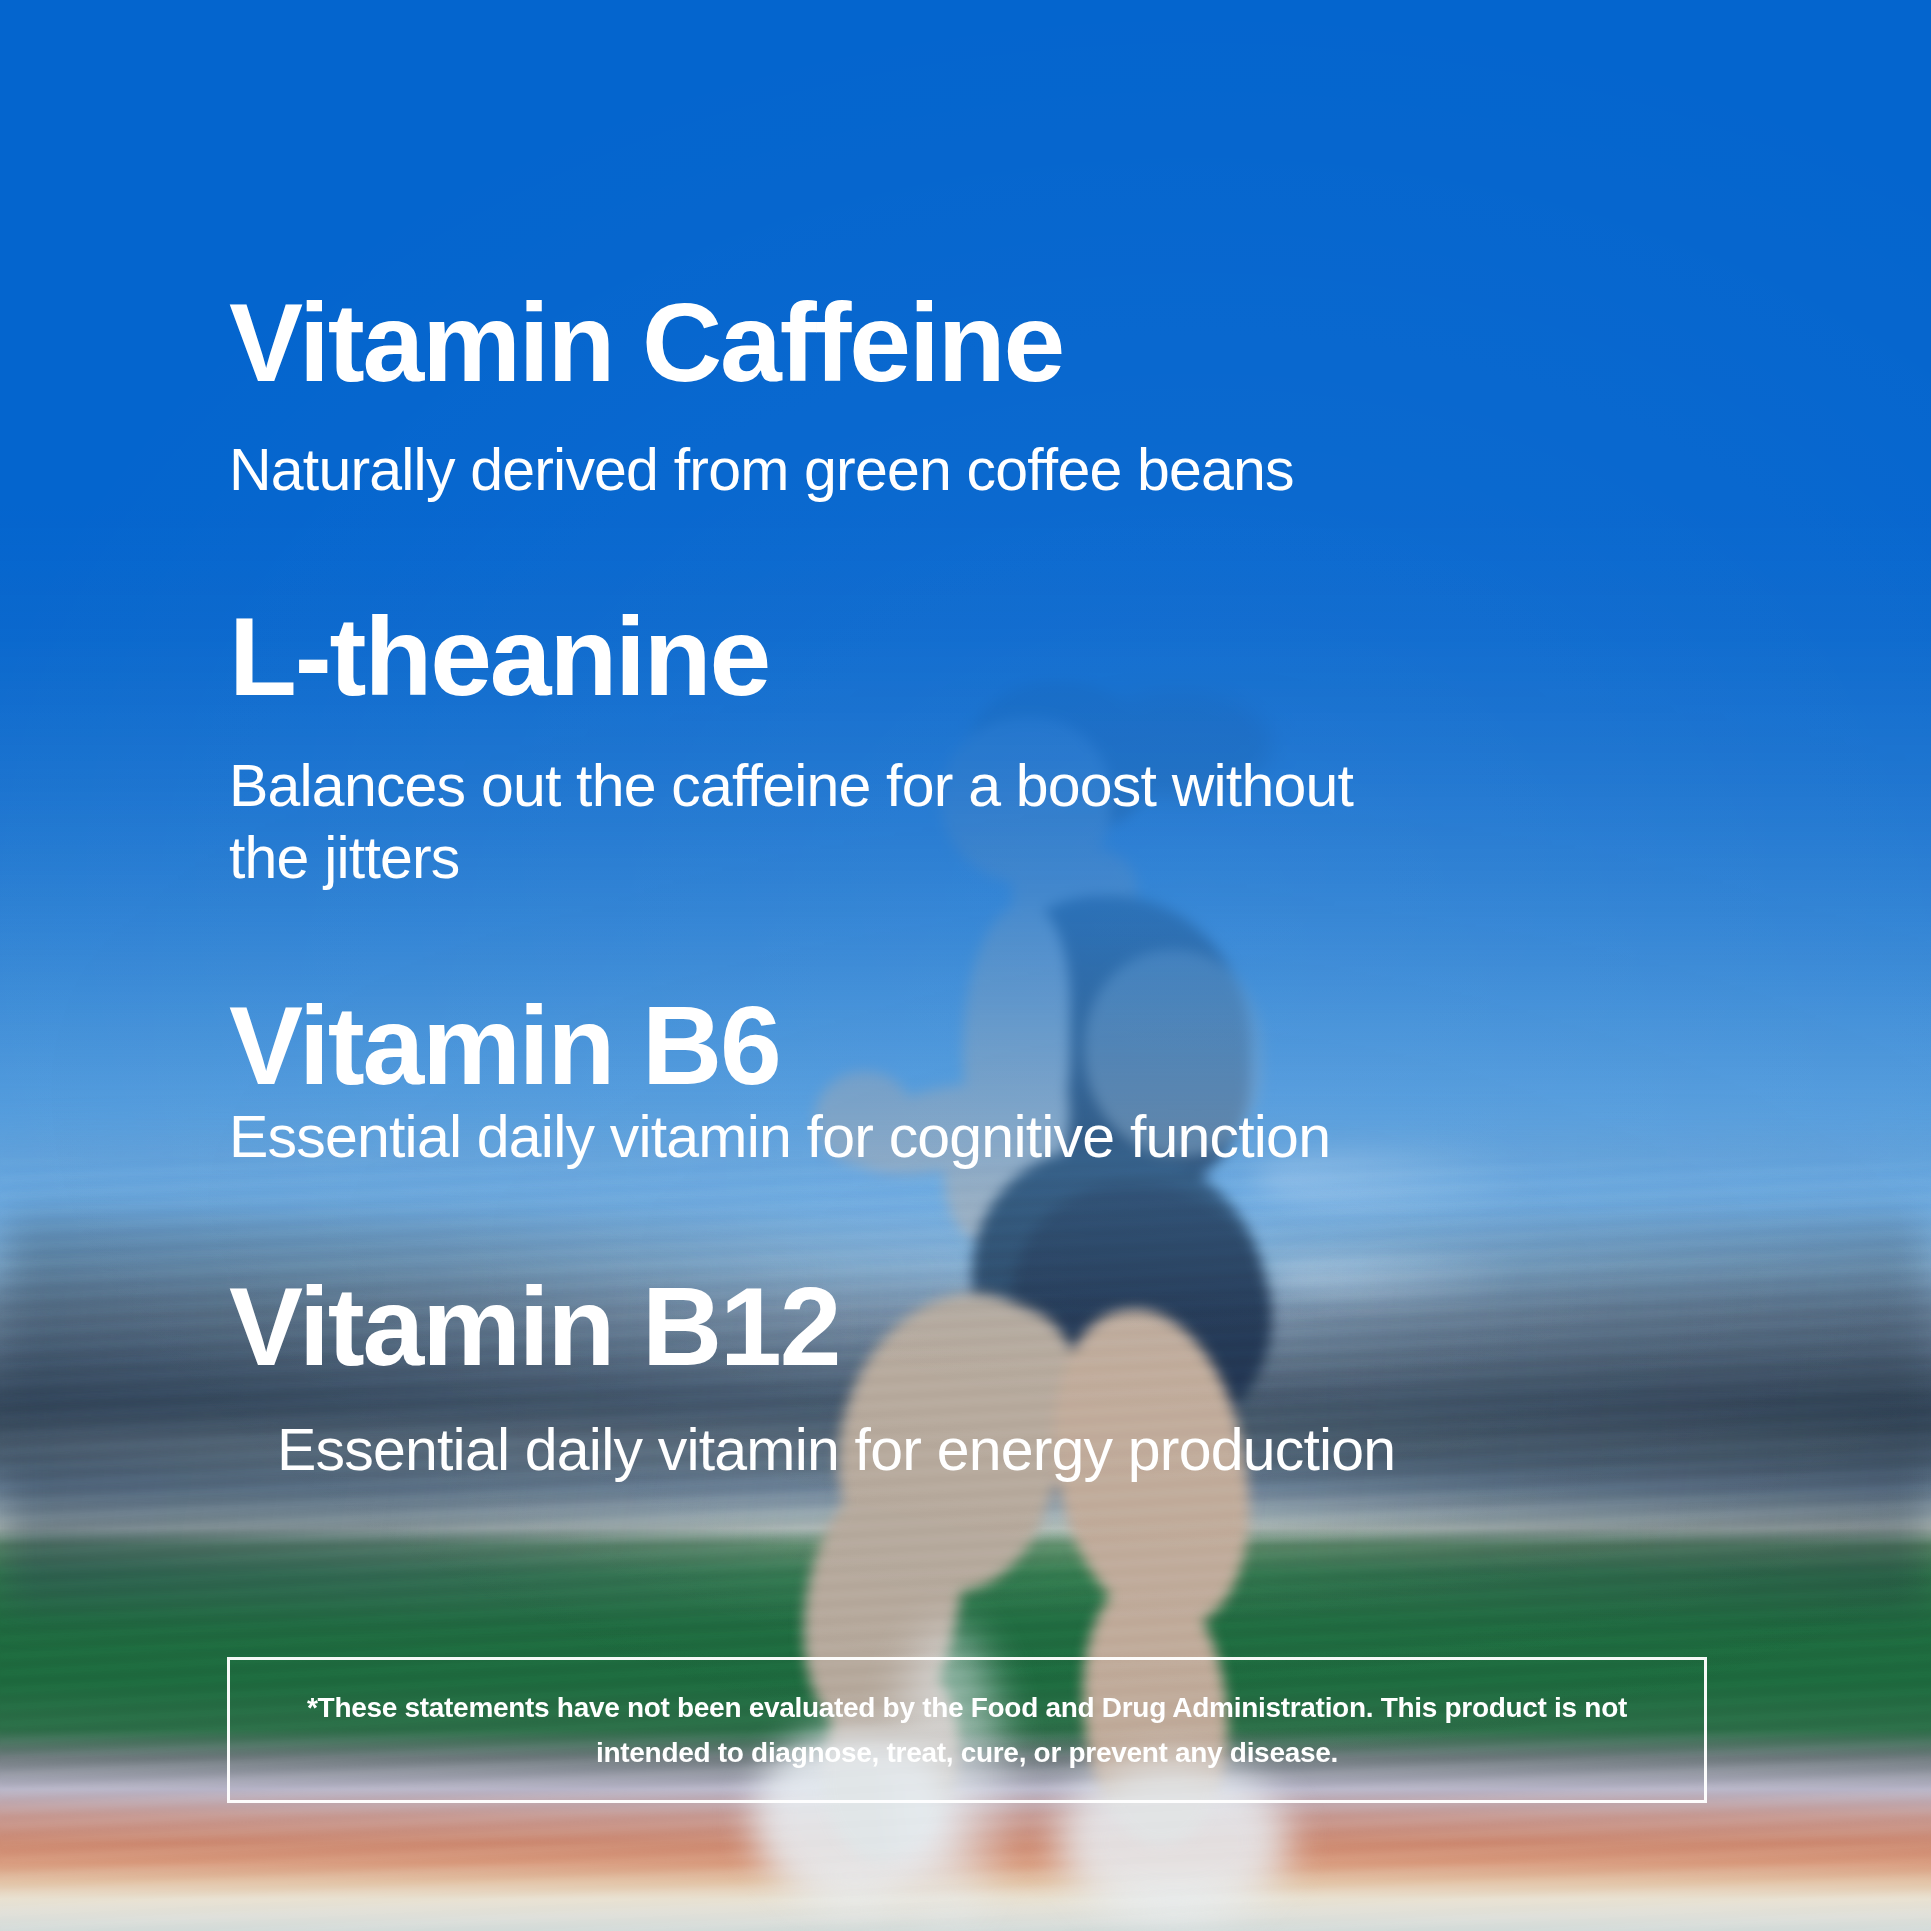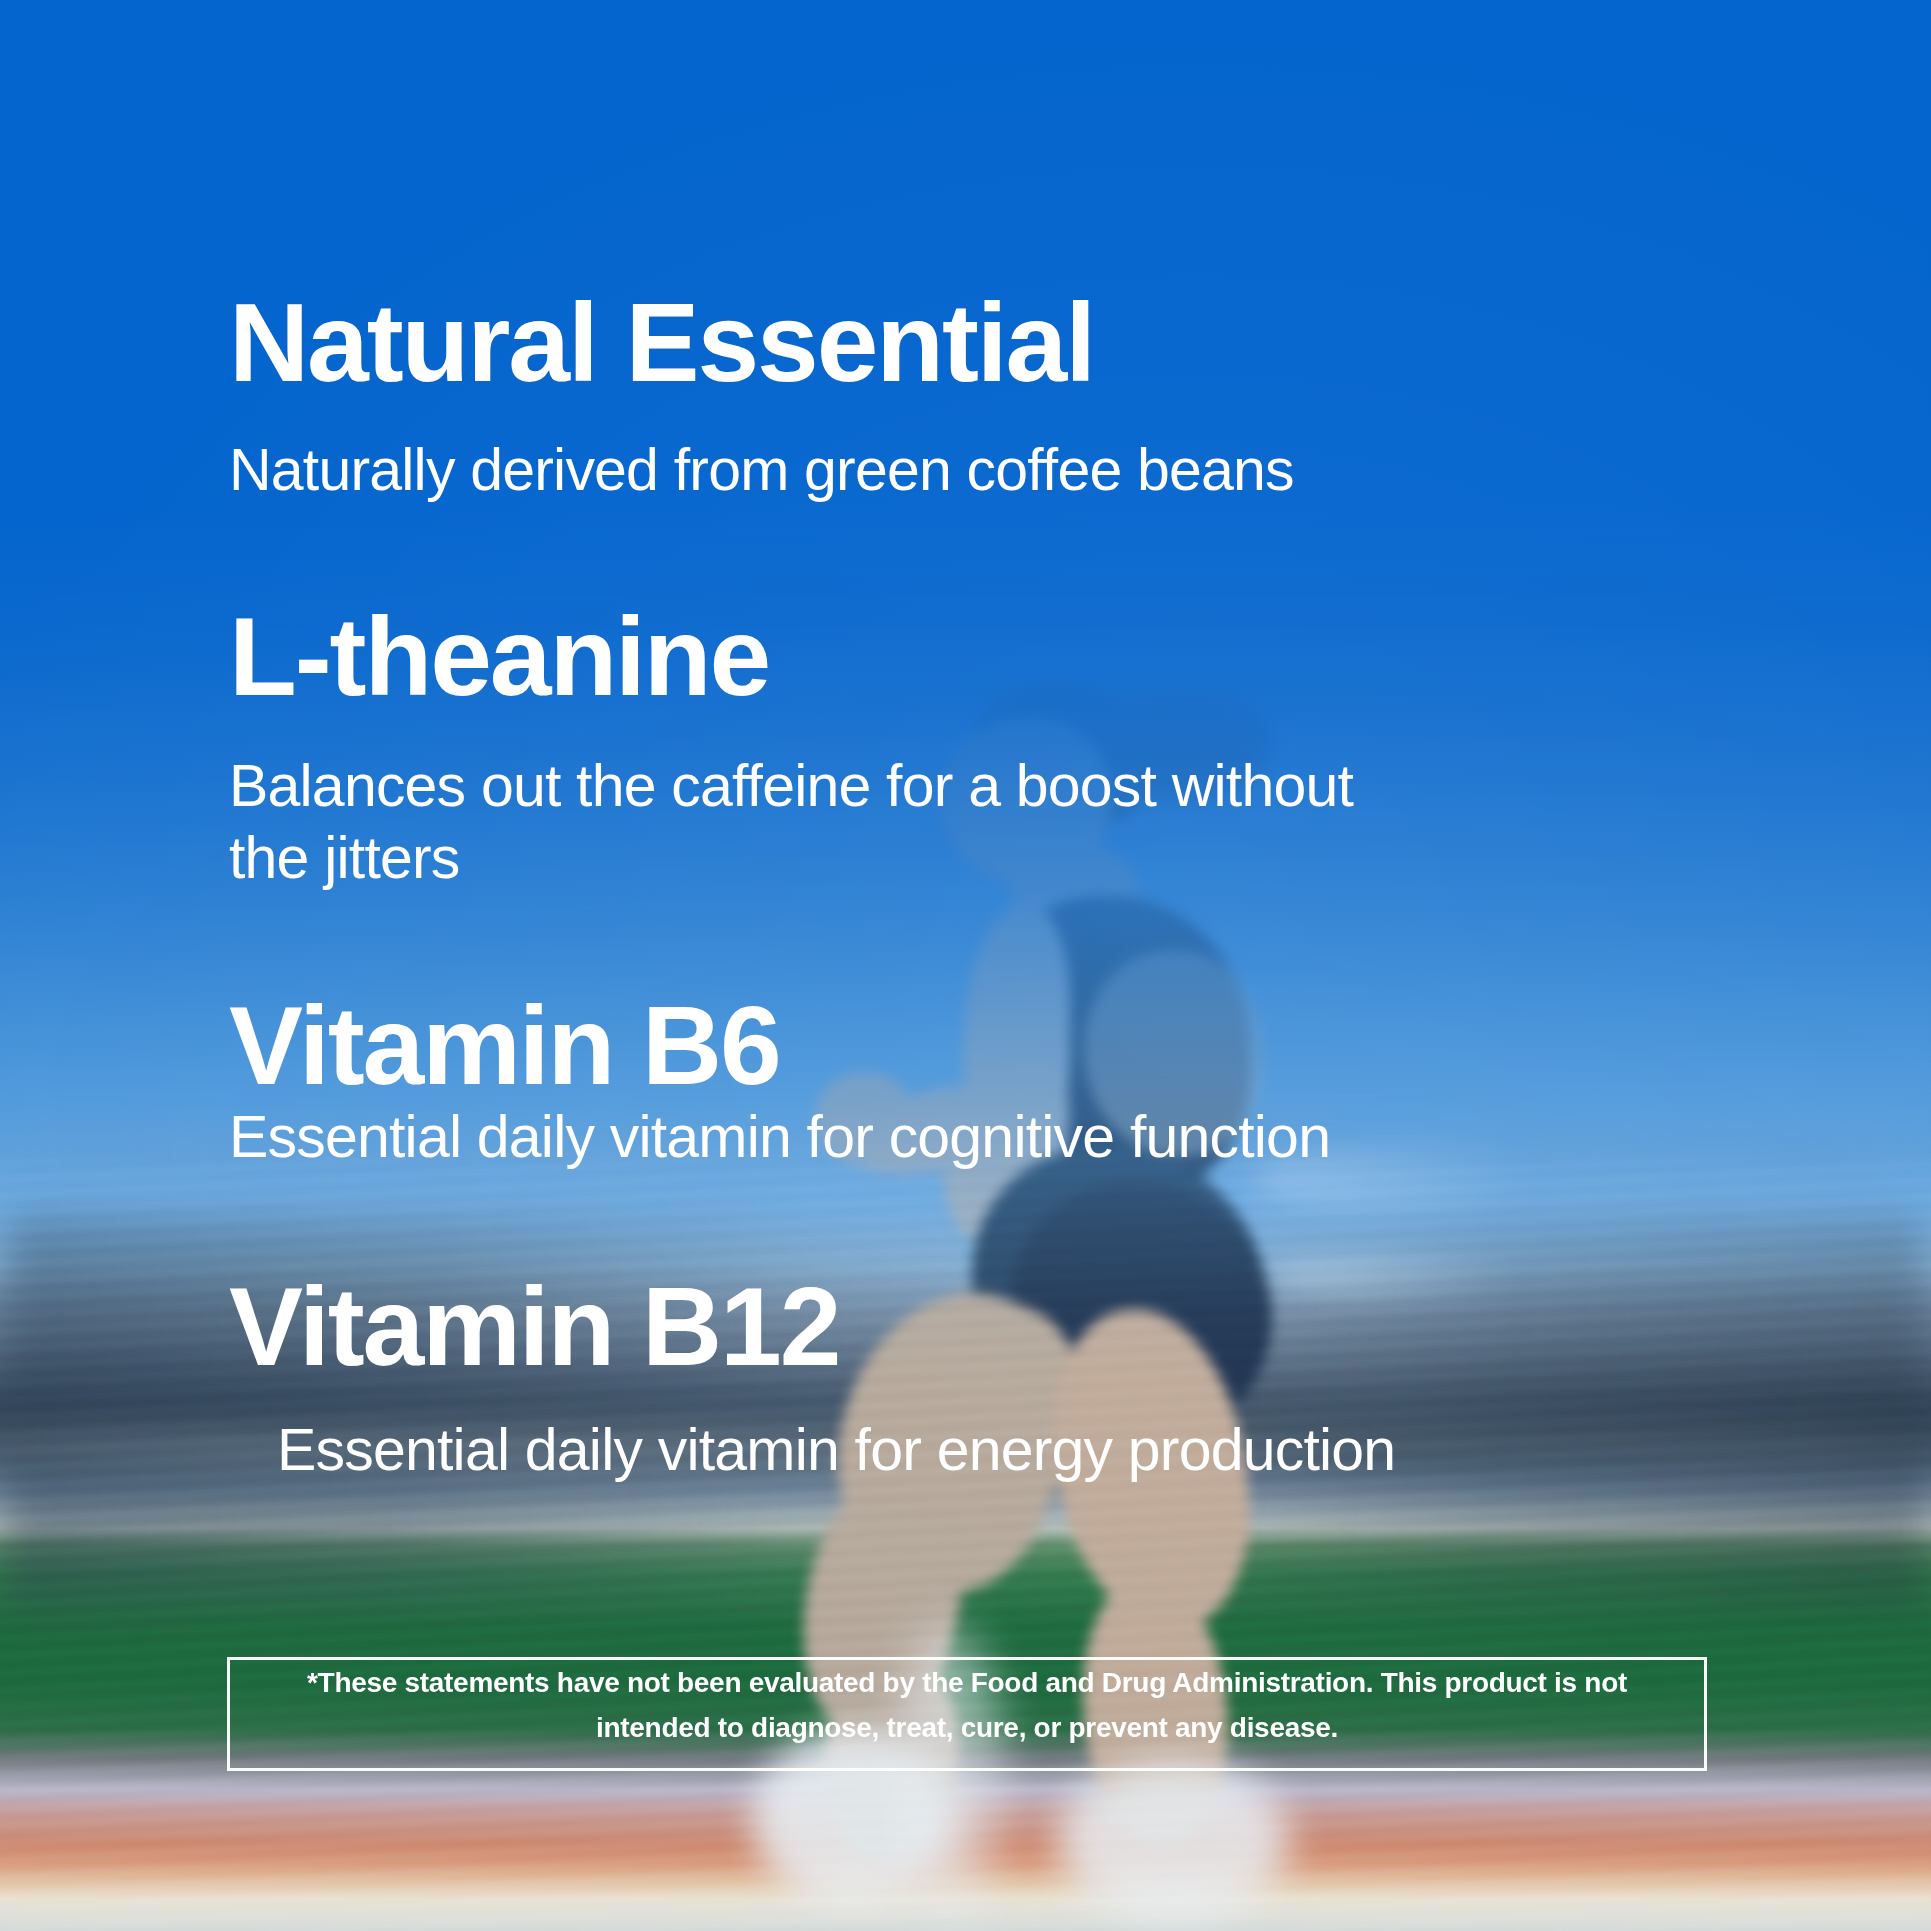--- a/index.html
+++ b/index.html
@@ -159,24 +159,25 @@
   #sec-b6 .p        { }
   #sec-b12        { top: 1272px; }
   #sec-b12 .p       { margin-top: 32px; margin-left: 48px; }
 
   
   #disclaimer {
     position: absolute;
     left: 227px;
     top: 1657px;
     width: 1480px;
-    height: 114px;
+    height: 146px;
     border: 3.6px solid rgba(255,255,255,0.96);
     box-sizing: border-box;
     display: flex;
+    align-items: center;
     justify-content: center;
   }
   #disclaimer-text {
     color: #ffffff;
     font-size: 28px;
     font-weight: 700;
     letter-spacing: -0.3px;
     line-height: 1.62;
     text-align: center;
     width: 1379px;
@@ -235,21 +236,21 @@
     <div class="rshape" style="left:484px; top:573px; width:251px; height:45px; background:linear-gradient(90deg,rgba(225,240,255,.40),rgba(225,240,255,0)); filter:blur(10.7px);"></div>
   </div>
 
   <div class="bg-layer bg-motion"></div>
   <div class="bg-layer bg-bluewash"></div>
   <div class="bg-layer bg-veil"></div>
 
   <div class="content">
 
     <div class="sec" id="sec-caffeine">
-      <h2 class="h">Natural Essential</h2>
+      <h2 class="h">Vitamin Caffeine</h2>
       <p class="p">Naturally derived from green coffee beans</p>
     </div>
 
     <div class="sec" id="sec-theanine">
       <h2 class="h">L-theanine</h2>
       <p class="p" style="max-width:1146px;">Balances out the caffeine for a boost without the jitters</p>
     </div>
 
     <div class="sec" id="sec-b6">
       <h2 class="h">Vitamin B6</h2>

